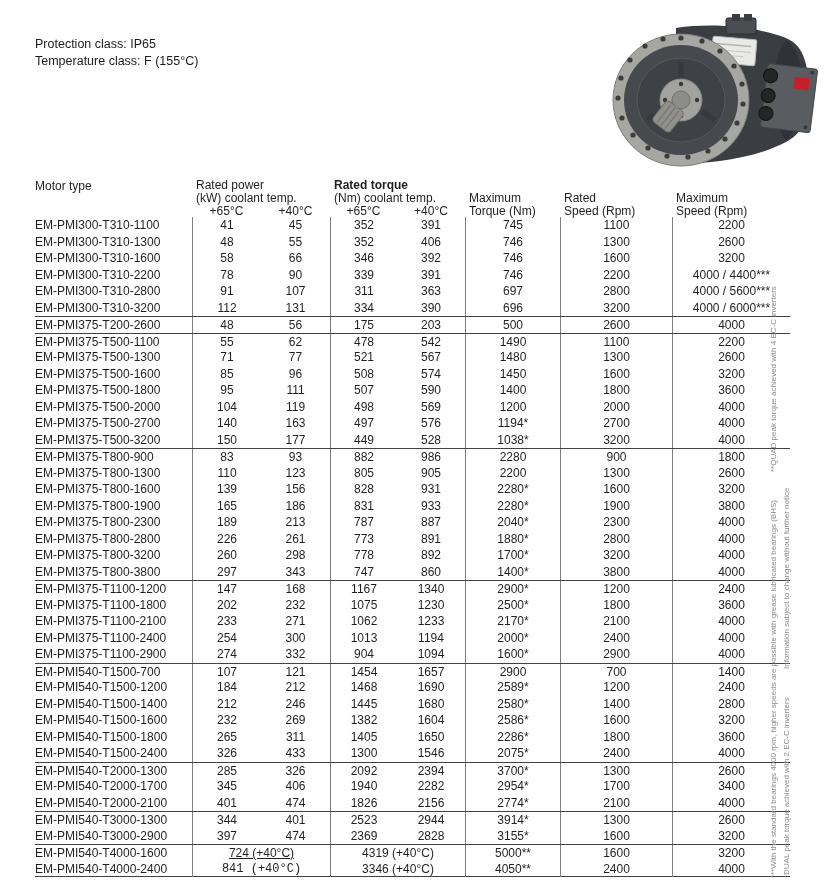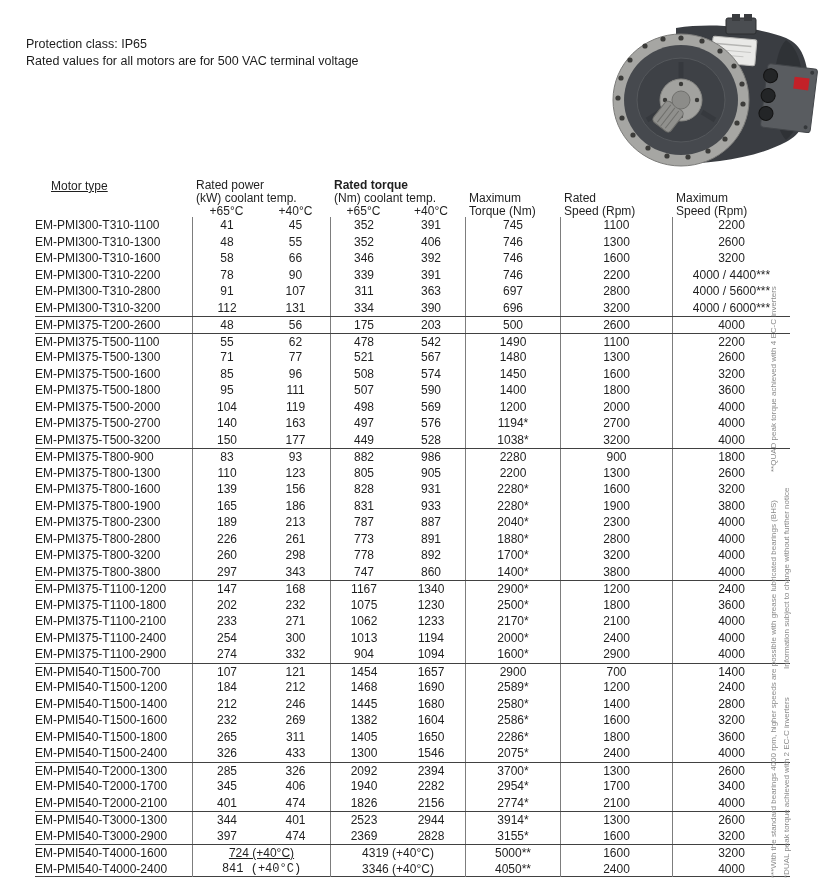--- a/index.html
+++ b/index.html
@@ -5,30 +5,30 @@
   * { box-sizing: border-box; margin: 0; padding: 0; }
   html,body { width: 830px; height: 880px; }
   body {
     position: relative;
     background: #ffffff;
     font-family: "Liberation Sans", sans-serif;
     overflow: hidden;
   }
   
   .info {
-    position: absolute; left: 26px; top: 36px;
+    position: absolute; left: 35px; top: 36px;
     font-size: 12.5px; line-height: 17px; color: #1c1c1c;
   }
   
   .motorimg { position: absolute; left: 596px; top: 12px; width: 222px; height: 162px; }
   
   .spec-table { position: absolute; left: 35px; top: 178px; width: 755px; }
   .thead { position: relative; height: 39px; }
   .h { position: absolute; font-size: 12px; color: #1f1f1f; white-space: nowrap; }
-  .h-motor  { left: 16px;     top: 1px; text-decoration: underline;  }
+  .h-motor  { left: 0;     top: 1px;  }
   .h-power  { left: 161px; top: 0;    }
   .h-power2 { left: 161px; top: 13px; }
   .h-p65 { left: 157px; top: 26px; width: 69px; text-align: center; }
   .h-p40 { left: 226px; top: 26px; width: 69px; text-align: center; }
   .h-torque  { left: 299px; top: 0; font-weight: bold;    }
   .h-torque2 { left: 299px; top: 13px; }
   .h-t65 { left: 295px; top: 26px; width: 67px; text-align: center; }
   .h-t40 { left: 362px; top: 26px; width: 68px; text-align: center; }
   .h-maxt1 { left: 434px; top: 13px; }
   .h-maxt2 { left: 434px; top: 26px; }
@@ -59,21 +59,21 @@
   .vnB { left: 781px; top: 446px; height: 432px; width: 13px; }
   .gap { margin-inline-start: 26px; }
 </style>
 </head>
 <body>
 
 <div>
 
   <div class="info">
     <div>Protection class: IP65</div>
-    <div>Rated values for all motors are for 500 VAC terminal voltage</div>
+    <div>Temperature class: F (155°C)</div>
   </div>
 
   <div class="motorimg">
     <svg width="222" height="162" viewBox="0 0 222 162">
 
       <path d="M80 16 C120 10 165 16 190 26 C206 33 212 48 213 78 C214 106 206 122 190 130 C160 146 115 152 80 152 Z" fill="#3a3d42"></path>
       <path d="M190 28 C202 36 207 55 207 78 C207 102 201 119 190 128 C182 120 178 100 178 78 C178 56 182 36 190 28 Z" fill="#2f3236"></path>
 
       <g transform="rotate(5 138 38)">
         <rect x="116" y="26" width="44" height="26" rx="2" fill="#e9e9e7" stroke="#b8b8b6"></rect>

